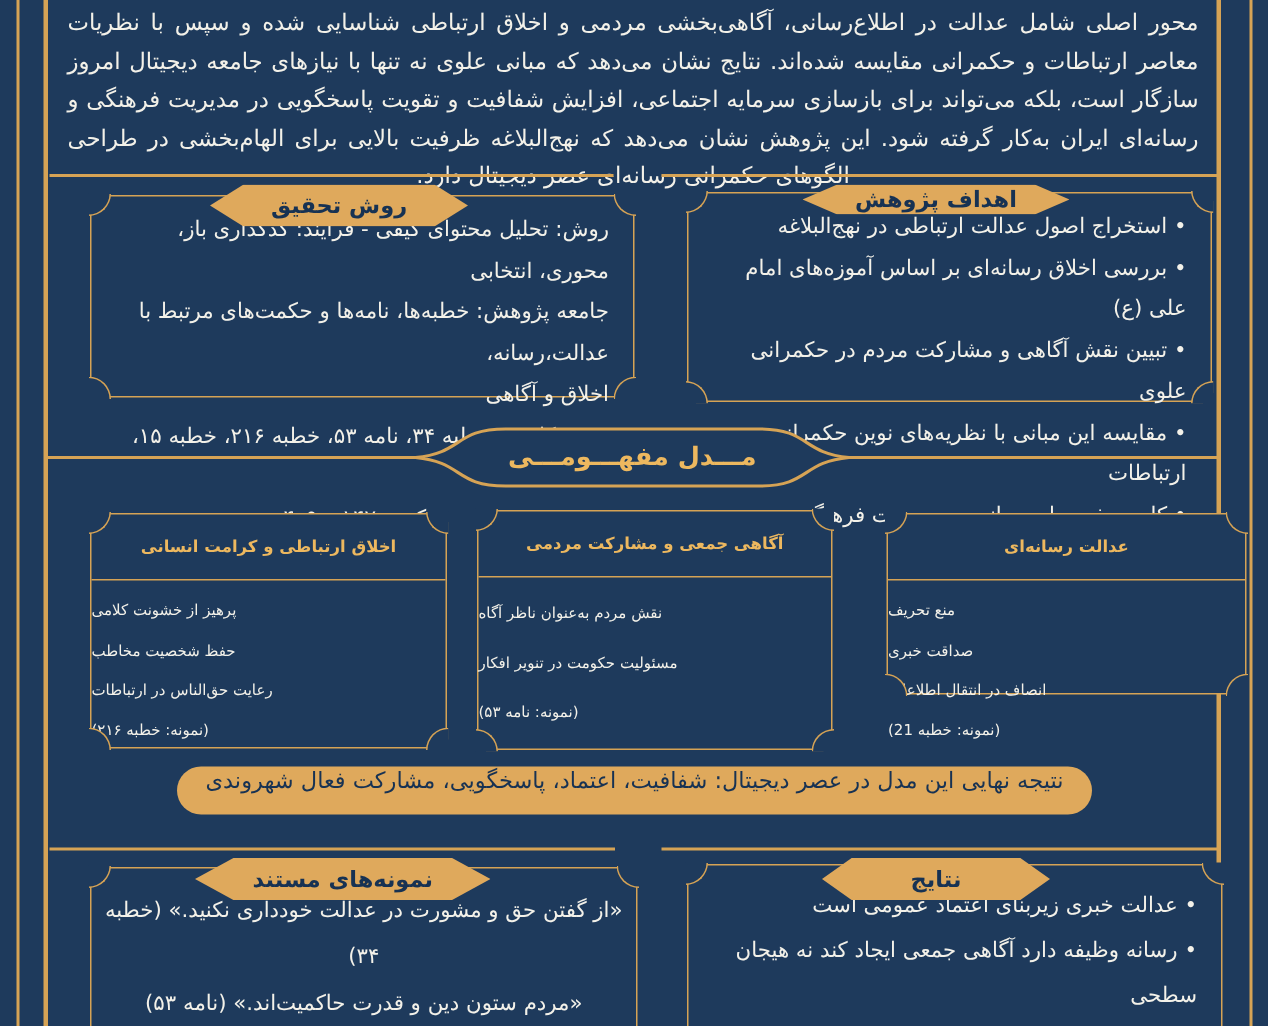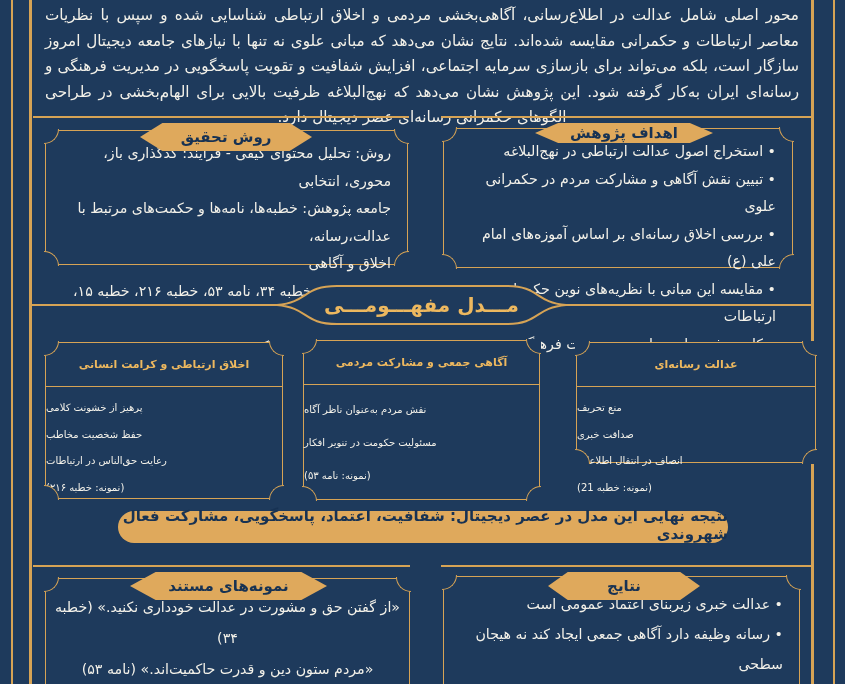--- a/index.html
+++ b/index.html
@@ -33,52 +33,52 @@
     position:absolute;background:var(--gold-fill);
     clip-path:polygon(0 50%,13% 0,87% 0,100% 50%,87% 100%,13% 100%);
     display:flex;align-items:center;justify-content:center;
     color:var(--dark);font-weight:bold;font-size:15px;
     z-index:3;
     margin-top:20px;
   }
 
   .frame{
     position:absolute;border:1.6px solid var(--gold);border-radius:2px;
-    background:var(--navy);z-index:2;
+    background:var(--navy);z-index:2;margin-left:15px;
   }
   .c{position:absolute;width:15px;height:15px;background:var(--navy);z-index:2;}
   .c-tl{top:-2px;left:-2px;border-bottom-right-radius:100%;border-right:1.6px solid var(--gold);border-bottom:1.6px solid var(--gold);}
   .c-tr{top:-2px;right:-2px;border-bottom-left-radius:100%;border-left:1.6px solid var(--gold);border-bottom:1.6px solid var(--gold);}
   .c-bl{bottom:-2px;left:-2px;border-top-right-radius:100%;border-right:1.6px solid var(--gold);border-top:1.6px solid var(--gold);}
   .c-br{bottom:-2px;right:-2px;border-top-left-radius:100%;border-left:1.6px solid var(--gold);border-top:1.6px solid var(--gold);}
 
   .box-lines{padding:9px 16px 0 16px;color:var(--light);font-size:14.2px;line-height:27.5px;text-align:right;}
   .bullet::before{content:"• ";color:var(--light);}
   .quotes{padding-top:13px;color:var(--light);font-size:14.2px;line-height:31px;text-align:center;}
 
   .banner-wrap{position:absolute;left:273px;top:281px;width:297px;height:48px;z-index:3;}
   .banner-wrap svg{position:absolute;inset:0;}
   .banner-label{
     position:absolute;inset:0;display:flex;align-items:center;justify-content:center;
-    color:var(--gold-text);font-weight:bold;font-size:20px;
+    color:var(--gold-text);font-weight:bold;font-size:17px;
   }
 
   .model-title{
     height:44px;display:flex;align-items:center;justify-content:center;
     color:var(--gold-text);font-weight:bold;font-size:11px;white-space:nowrap;
     border-bottom:1.6px solid var(--gold);
   }
   .model-items{color:var(--light);font-size:10px;text-align:left;padding-top:8px;}
   .lh27{line-height:26.5px;}
   .lh33{line-height:33px;}
 
   .pill{
     position:absolute;left:118px;top:511px;width:610px;height:32px;border-radius:16px;
-    background:var(--gold-fill);display:flex;align-items:flex-end;justify-content:center;
-    color:var(--dark);font-weight:bold;font-size:15px;z-index:3;
+    background:var(--gold-fill);display:flex;align-items:flex-start;justify-content:center;
+    color:var(--dark);font-weight:normal;font-size:15px;z-index:3;
   }
 </style>
 </head>
 <body>
 
 <div class="poster">
 
   <div class="vline vthin" style="left:11px"></div>
   <div class="vline vthick" style="left:29px"></div>
   <div class="vline vthick" style="left:811px"></div>
@@ -105,22 +105,22 @@
   </div>
 
   <div class="connector" style="top:116px;left:441px;width:372px"></div>
   <div class="frame" style="left:443px;top:128px;width:350px;height:140px">
     <span class="c c-tl"></span>
     <span class="c c-tr"></span>
     <span class="c c-bl"></span>
     <span class="c c-br"></span>
     <div class="box-lines">
       <div class="bullet">استخراج اصول عدالت ارتباطی در نهج‌البلاغه</div>
+      <div class="bullet">بررسی اخلاق رسانه‌ای بر اساس آموزه‌های امام علی (ع)</div>
       <div class="bullet">تبیین نقش آگاهی و مشارکت مردم در حکمرانی علوی</div>
-      <div class="bullet">بررسی اخلاق رسانه‌ای بر اساس آموزه‌های امام علی (ع)</div>
       <div class="bullet">مقایسه این مبانی با نظریه‌های نوین حکمرانی و ارتباطات</div>
       <div class="bullet">کاربردپذیری این مبانی در مدیریت فرهنگی و رسانه‌ای امروز ایران</div>
     </div>
   </div>
   <div class="chip" style="left:535px;top:103px;width:178px;height:20px">
     <span>اهداف پژوهش</span>
   </div>
 
   <div class="connector" style="top:304px;left:31px;width:783px"></div>
   <div class="banner-wrap">

